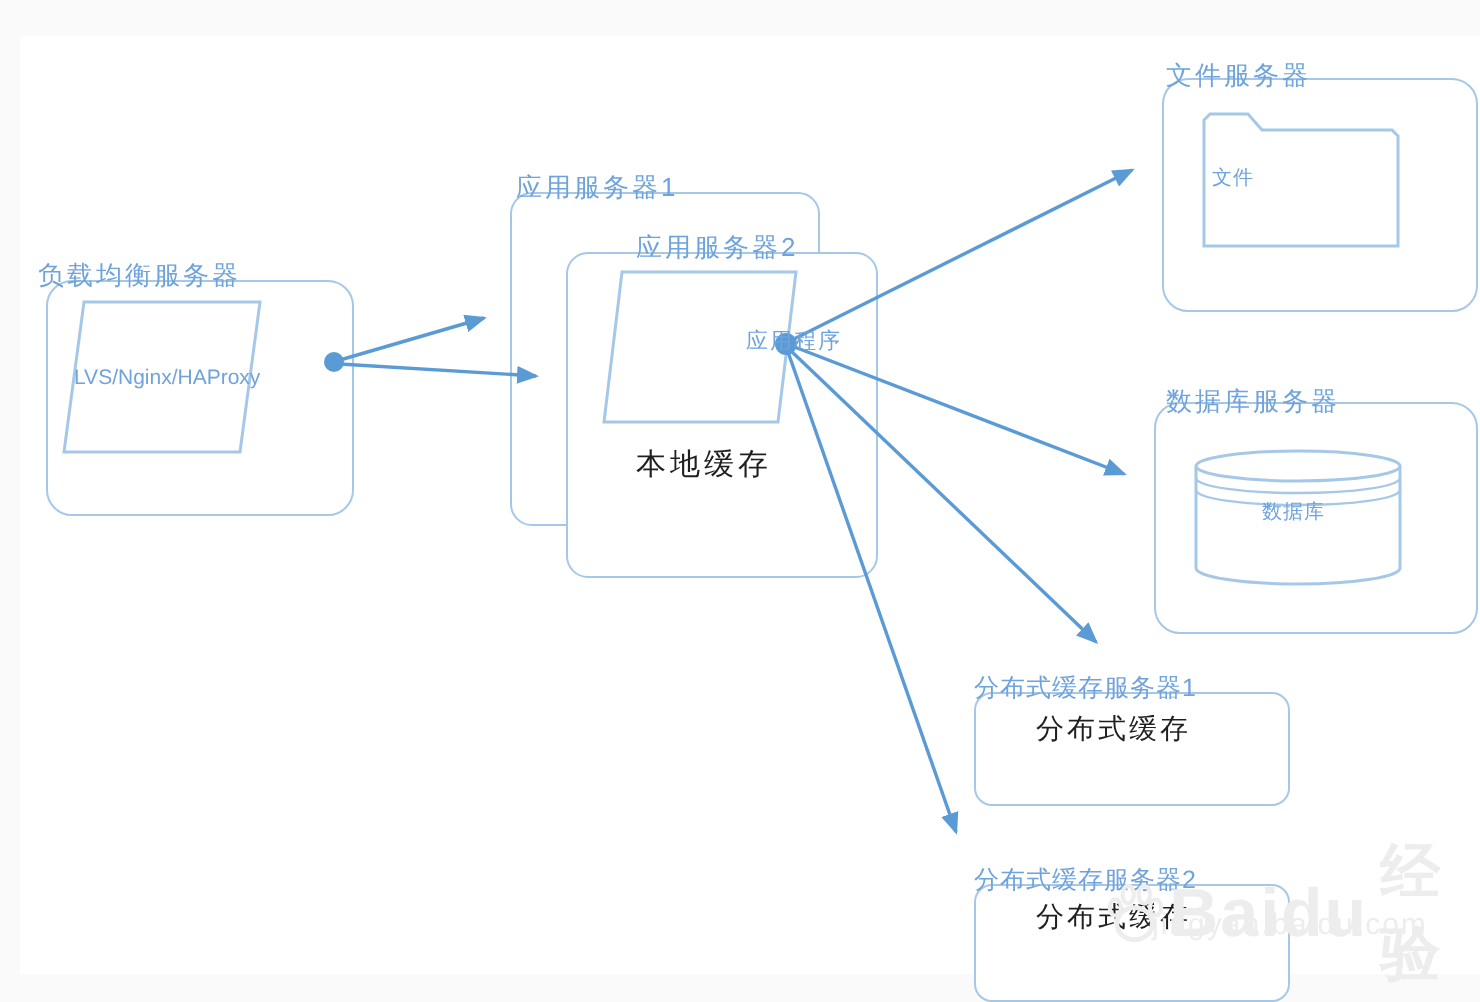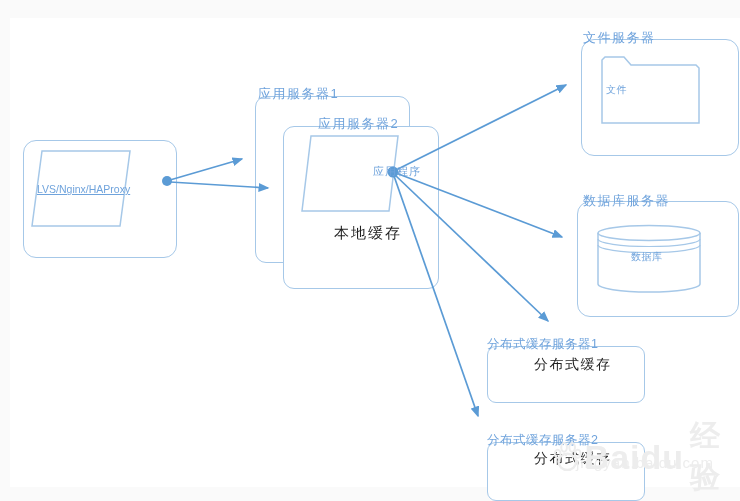--- a/index.html
+++ b/index.html
@@ -10,21 +10,21 @@
     --wm:#ededed;
   }
   html,body{margin:0;padding:0;}
   body{font-family:"Liberation Sans","DejaVu Sans",sans-serif;background:#fff;}
   .page{position:relative;width:740px;height:501px;background:#fafafa;overflow:hidden;}
   .canvas{position:absolute;left:10px;top:18px;width:730px;height:469px;background:#ffffff;}
   .box{position:absolute;background:#fff;border:1.5px solid var(--border);border-radius:11px;box-sizing:border-box;}
   .svg-layer{position:absolute;left:0;top:0;width:740px;height:501px;pointer-events:none;}
   .lbl{position:absolute;white-space:nowrap;line-height:1.2;}
   .blue{color:var(--blue-text);}
-  .dark{color:var(--dark-text);margin-left:16px;}
+  .dark{color:var(--dark-text);}
   .t13{font-size:13px;letter-spacing:1.5px;}
   .t12{font-size:12.5px;letter-spacing:0.5px;}
   .small{font-size:10px;letter-spacing:0.5px;}
   .note{font-size:14px;letter-spacing:1.5px;}
   .wm{position:absolute;color:var(--wm);pointer-events:none;}
   .wm-line1{left:552px;top:416px;font-size:34px;font-weight:bold;letter-spacing:1px;display:flex;align-items:center;}
   .wm-suffix{font-size:30px;font-weight:bold;margin-left:6px;}
   .wm-line2{left:576px;top:454px;font-size:15px;letter-spacing:1px;}
 </style>
 </head>
@@ -66,21 +66,22 @@
     <line x1="170" y1="182" x2="268" y2="188" stroke="#5b9bd5" stroke-width="1.7" marker-end="url(#arrow)"></line>
     <line x1="396" y1="170" x2="566" y2="85" stroke="#5b9bd5" stroke-width="1.7" marker-end="url(#arrow)"></line>
     <line x1="396" y1="173" x2="562" y2="237" stroke="#5b9bd5" stroke-width="1.7" marker-end="url(#arrow)"></line>
     <line x1="395" y1="175" x2="548" y2="321" stroke="#5b9bd5" stroke-width="1.7" marker-end="url(#arrow)"></line>
     <line x1="394" y1="176" x2="478" y2="416" stroke="#5b9bd5" stroke-width="1.7" marker-end="url(#arrow)"></line>
 
     <circle cx="167" cy="181" r="5" fill="#5b9bd5"></circle>
     <circle cx="393" cy="172" r="5.5" fill="#5b9bd5"></circle>
   </svg>
 
-  <div class="lbl blue" style="left:37px;top:183px;font-size:10.5px;text-decoration:underline;">LVS/Nginx/HAProxy</div>
+  <div class="lbl blue t13" style="left:19px;top:130px;">负载均衡服务器</div>
+  <div class="lbl blue" style="left:37px;top:183px;font-size:10.5px;">LVS/Nginx/HAProxy</div>
 
   <div class="lbl blue t13" style="left:258px;top:86px;">应用服务器1</div>
   <div class="lbl blue t13" style="left:287px;top:116px;margin-left:31px;">应用服务器2</div>
   <div class="lbl blue" style="left:325px;top:165px;font-size:11px;letter-spacing:1px;margin-left:48px;">应用程序</div>
   <div class="lbl dark" style="left:318px;top:224px;font-size:15px;letter-spacing:2px;">本地缓存</div>
 
   <div class="lbl blue t13" style="left:583px;top:30px;text-align:center;">文件服务器</div>
   <div class="lbl blue small" style="left:606px;top:84px;">文件</div>
 
   <div class="lbl blue t13" style="left:583px;top:193px;">数据库服务器</div>

